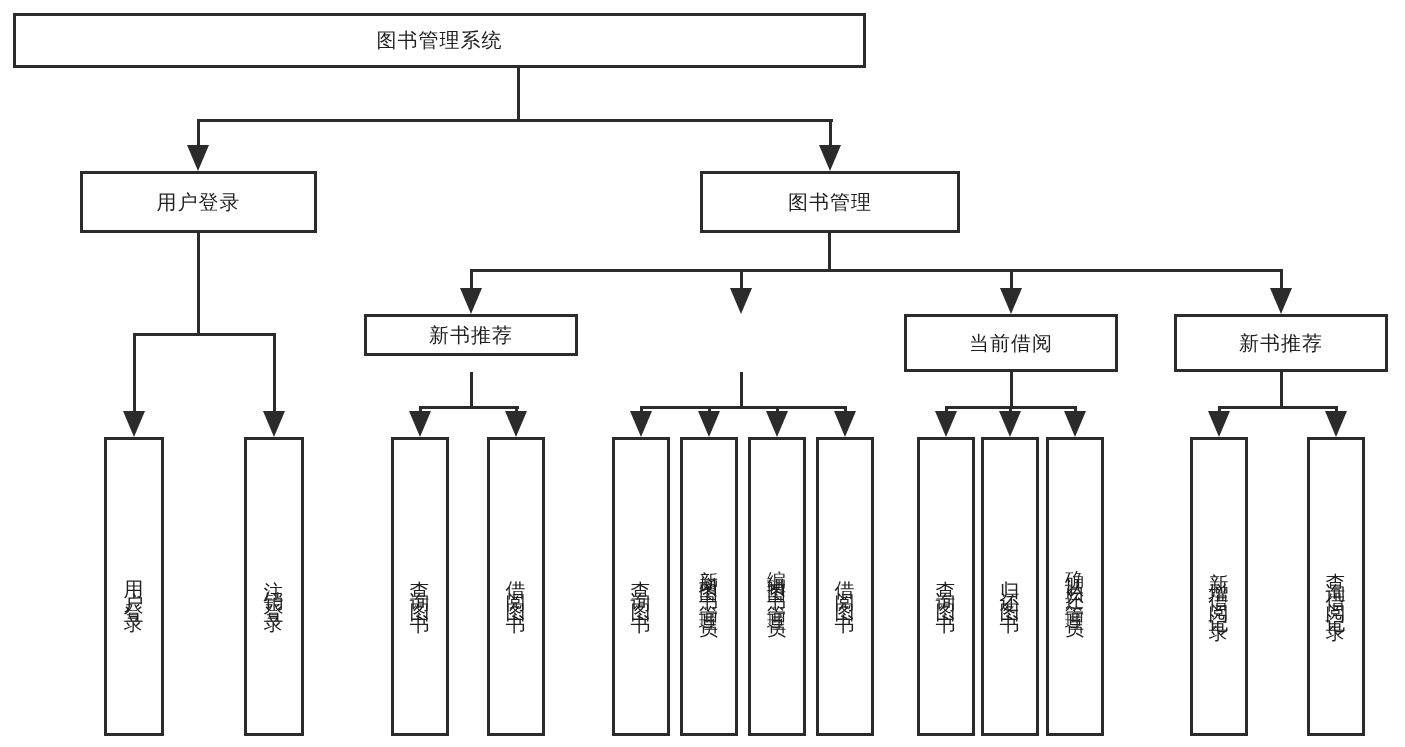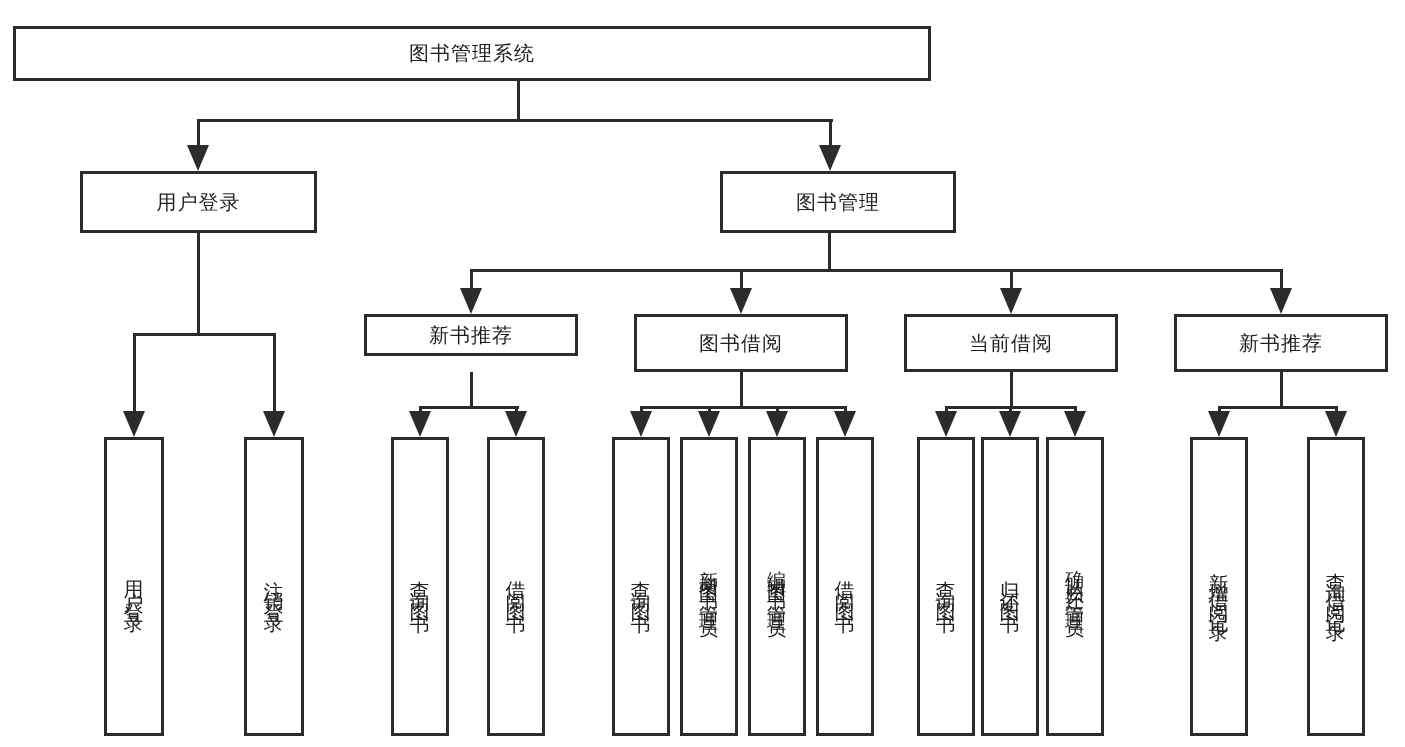--- a/index.html
+++ b/index.html
@@ -73,36 +73,33 @@
     color: rgba(201, 201, 201, 0.95);
     z-index: 5;
     white-space: nowrap;
   }
 </style>
 </head>
 <body>
 
 <div id="canvas">
 
-  <div class="box hnode" style="left:13px;top:26px;width:918px;height:55px">
+  <div class="box hnode" style="left:13px;top:13px;width:853px;height:55px">
     <span>图书管理系统</span>
   </div>
 
   <div class="box hnode" style="left:80px;top:171px;width:237px;height:62px">
     <span>用户登录</span>
   </div>
-  <div class="box hnode" style="left:720px;top:171px;width:236px;height:62px">
+  <div class="box hnode" style="left:700px;top:171px;width:260px;height:62px">
     <span>图书管理</span>
   </div>
 
   <div class="box hnode" style="left:364px;top:314px;width:214px;height:42px">
     <span>新书推荐</span>
-  </div>
-  <div class="box hnode" style="left:634px;top:314px;width:214px;height:58px">
-    <span>图书借阅</span>
   </div>
   <div class="box hnode" style="left:904px;top:314px;width:214px;height:58px">
     <span>当前借阅</span>
   </div>
   <div class="box hnode" style="left:1174px;top:314px;width:214px;height:58px">
     <span>新书推荐</span>
   </div>
 
   <div class="box leaf" style="left:104px;width:60px">
     <span class="vtext sp4">用户登录</span>

